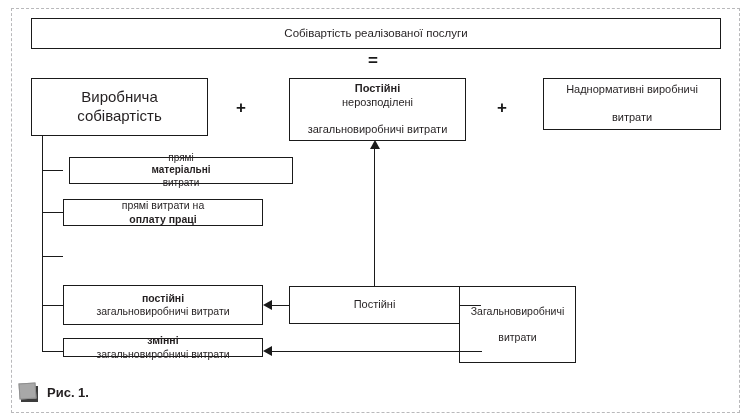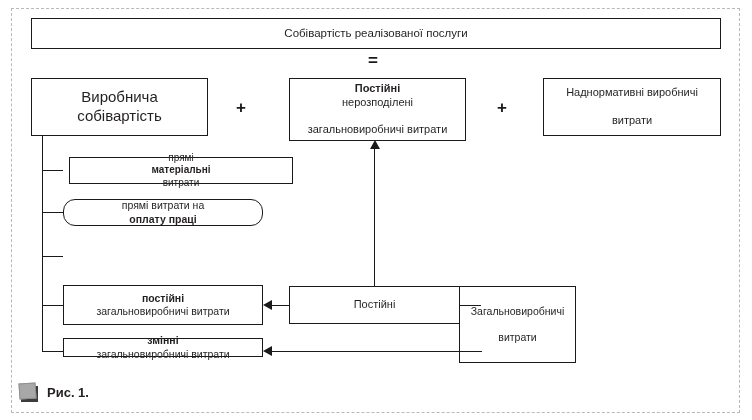--- a/index.html
+++ b/index.html
@@ -59,37 +59,37 @@
   </div>
 
   <div class="op" style="left:228px;top:98px;width:26px;font-size:17px;">+</div>
 
   <div class="box" style="left:289px;top:78px;width:177px;height:63px;font-size:11px;">
     <span><b>Постійні</b><span> нерозподілені</span><br><span>загальновиробничі витрати</span></span>
   </div>
 
   <div class="op" style="left:489px;top:98px;width:26px;font-size:17px;">+</div>
 
-  <div class="box" style="left:543px;top:78px;width:178px;height:58px;font-size:11px;">
+  <div class="box" style="left:543px;top:78px;width:178px;height:52px;font-size:11px;">
     <span><span>Наднормативні виробничі</span><br><span>витрати</span></span>
   </div>
 
   <div class="ln lnv" style="left:42px;top:136px;height:215px;"></div>
 
   <div class="ln lnh" style="left:42px;top:170px;width:21px;"></div>
   <div class="ln lnh" style="left:42px;top:212px;width:21px;"></div>
   <div class="ln lnh" style="left:42px;top:256px;width:21px;"></div>
   <div class="ln lnh" style="left:42px;top:305px;width:21px;"></div>
   <div class="ln lnh" style="left:42px;top:351px;width:21px;"></div>
 
   <div class="box" style="left:69px;top:157px;width:224px;height:27px;font-size:10px;">
     <span><span>прямі </span><b>матеріальні</b><span> витрати</span></span>
   </div>
 
-  <div class="box" style="left:63px;top:199px;width:200px;height:27px;font-size:10.5px;border-radius:12px;">
+  <div class="box" style="left:63px;top:199px;width:200px;height:27px;font-size:10.5px;">
     <span><span>прямі витрати на </span><b>оплату праці</b><span></span></span>
   </div>
 
 
   <div class="box" style="left:63px;top:285px;width:200px;height:40px;font-size:10.5px;">
     <span><b>постійні</b><br><span>загальновиробничі витрати</span></span>
   </div>
 
   <div class="box" style="left:63px;top:338px;width:200px;height:19px;font-size:10.5px;">
     <span><b>змінні</b><span> загальновиробничі витрати</span></span>

